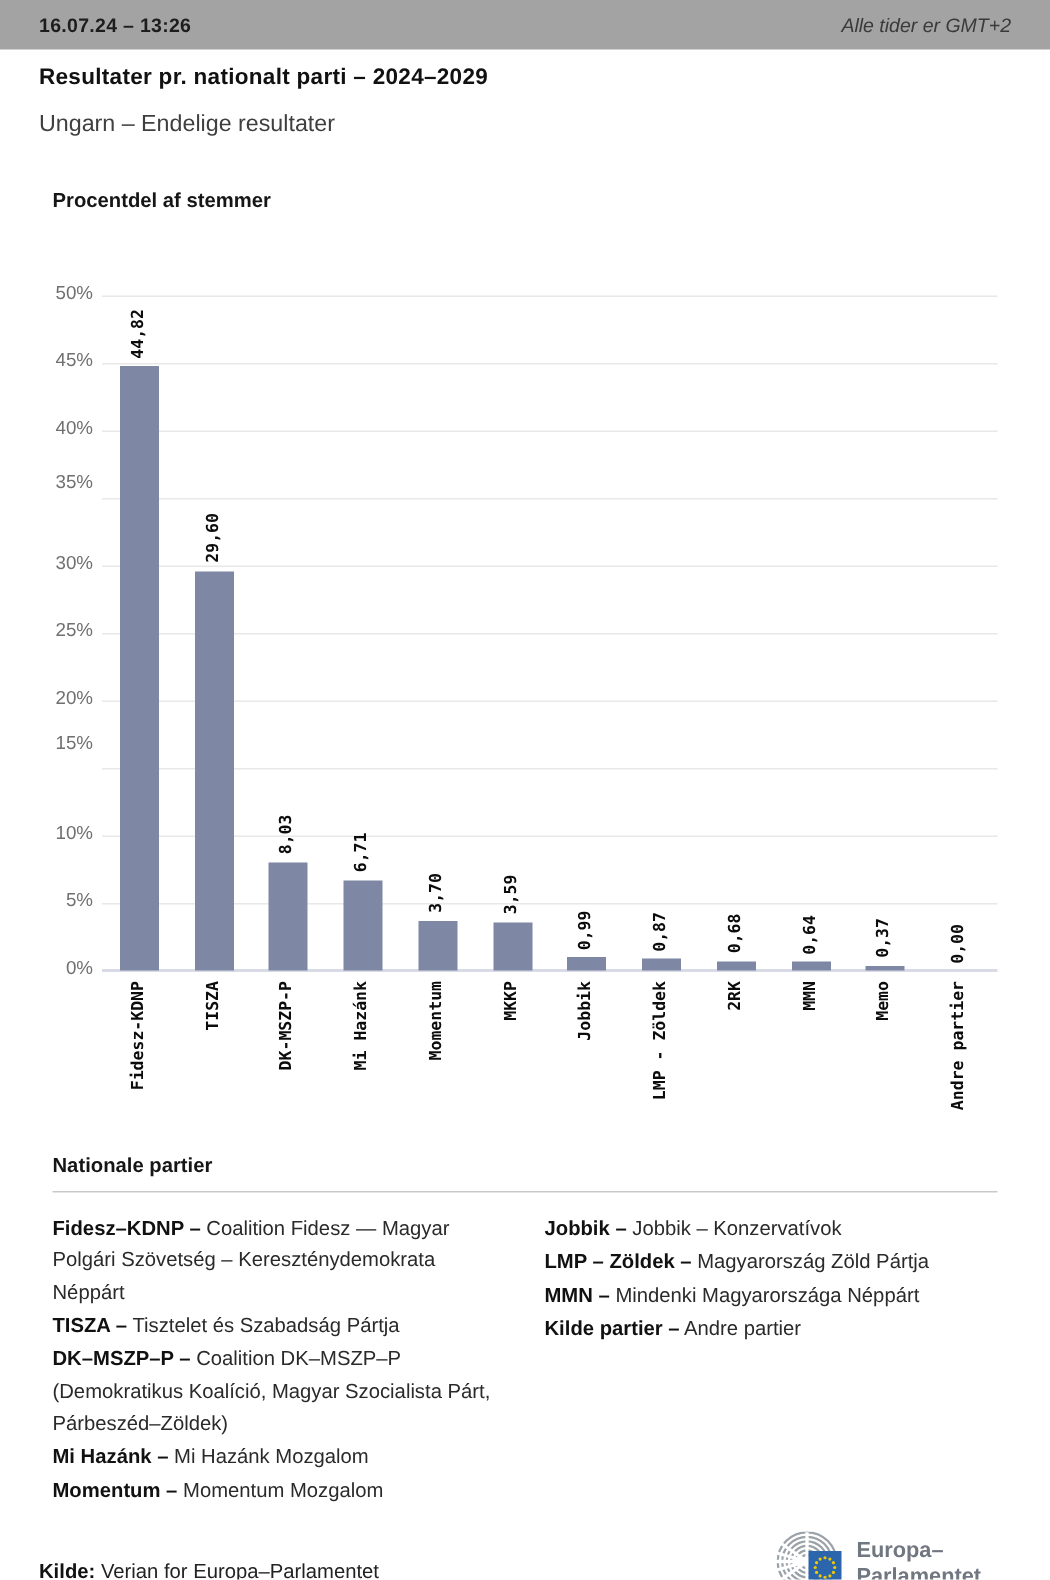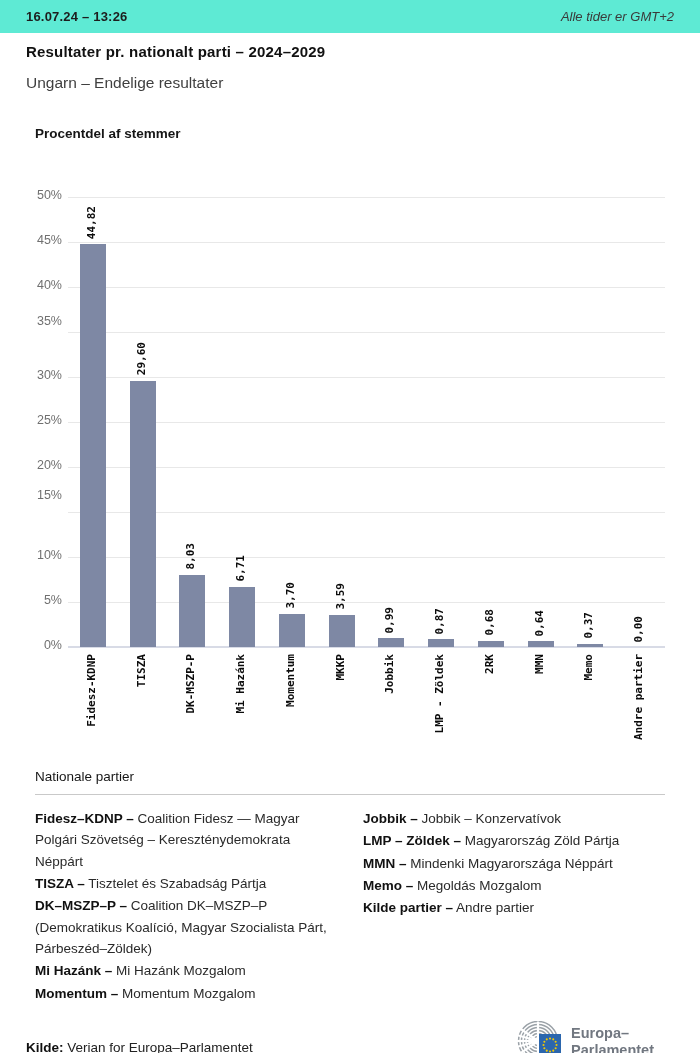--- a/index.html
+++ b/index.html
@@ -1,19 +1,19 @@
 <!DOCTYPE html>
 <html><head>
 <meta charset="utf-8">
 <style>
   * { margin:0; padding:0; box-sizing:border-box; }
   html,body { width:700px; height:1053px; background:#fff; overflow:hidden;
     font-family:"Liberation Sans", sans-serif; color:#1d1d1d; }
 
-  .topbar { height:33px; background:#5eead4; display:flex; align-items:center;
+  .topbar { height:33px; background:#a3a3a3; display:flex; align-items:center;
     justify-content:space-between; padding:0 26px; }
   .topbar .dt { font-weight:bold; font-size:13px; color:#1d1d1d; letter-spacing:.2px; }
   .topbar .tz { font-size:13px; color:#3a3a3a;font-style:italic; }
 
   .titleblock { padding:10px 26px 0 26px; }
   .page-title { font-size:15px; font-weight:bold; color:#111; letter-spacing:.2px; }
   .page-subtitle { font-size:15.5px; color:#3f3f3f; margin-top:14px; font-weight:normal; }
 
   .chart-section { padding:34px 35px 0 35px; }
   .chart-title { font-size:13.5px; font-weight:bold; color:#161616; }
@@ -26,21 +26,21 @@
     font-size:12.5px; color:#707070; transform:translateY(-9px); }
   .bar { position:absolute; bottom:0; background:#7e88a4; }
   .vlabel { position:absolute; writing-mode:vertical-rl; transform:rotate(180deg);
     font-family:"DejaVu Sans Mono", monospace; font-weight:bold; font-size:11px;
     color:#0c0c0c; white-space:nowrap; }
   .xlabel { position:absolute; top:457px; writing-mode:vertical-rl; transform:rotate(180deg);
     font-family:"DejaVu Sans Mono", monospace; font-weight:bold; font-size:11px;
     color:#0c0c0c; white-space:nowrap; }
 
   .legend-section { padding:12px 35px 0 35px; }
-  .legend-title { font-size:13.5px; font-weight:normal; color:#161616; padding-bottom:10px; }
+  .legend-title { font-size:13.5px; font-weight:bold; color:#161616; padding-bottom:10px; }
   .legend-divider { border:none; border-top:1px solid #c9c9c9; }
   .legend-cols { display:flex; gap:26px; padding-top:12px; }
   .legend-col { flex:1; }
   .legend-col p { font-size:13.5px; line-height:1.58; color:#2a2a2a; margin:1px 0; }
   .legend-col p b { color:#111; }
 
   .footer { margin-top:16px; padding:0 26px 0 26px; display:flex;
     justify-content:space-between; align-items:center; }
   .source { font-size:13.5px; color:#222; padding-top:14px; }
   .source b { color:#111; }
@@ -133,21 +133,20 @@
         <p><b>Fidesz–KDNP –</b> Coalition Fidesz — Magyar Polgári Szövetség – Kereszténydemokrata Néppárt</p>
         <p><b>TISZA –</b> Tisztelet és Szabadság Pártja</p>
         <p><b>DK–MSZP–P –</b> Coalition DK–MSZP–P (Demokratikus Koalíció, Magyar Szocialista Párt, Párbeszéd–Zöldek)</p>
         <p><b>Mi Hazánk –</b> Mi Hazánk Mozgalom</p>
         <p><b>Momentum –</b> Momentum Mozgalom</p>
       </div>
       <div class="legend-col">
         <p><b>Jobbik –</b> Jobbik – Konzervatívok</p>
         <p><b>LMP – Zöldek –</b> Magyarország Zöld Pártja</p>
         <p><b>MMN –</b> Mindenki Magyarországa Néppárt</p>
-        <p><b>Memo –</b> Megoldás Mozgalom</p>
         <p><b>Kilde partier –</b> Andre partier</p>
       </div>
     </div>
 </div>
 
 <div class="footer">
   <div class="source"><b>Kilde:</b> <span>Verian for Europa–Parlamentet</span></div>
   <svg class="ep-logo" viewBox="0 0 170 40" id="ep-logo">
       <clipPath id="lc">
         <rect x="0" y="0" width="56" height="40"></rect>

